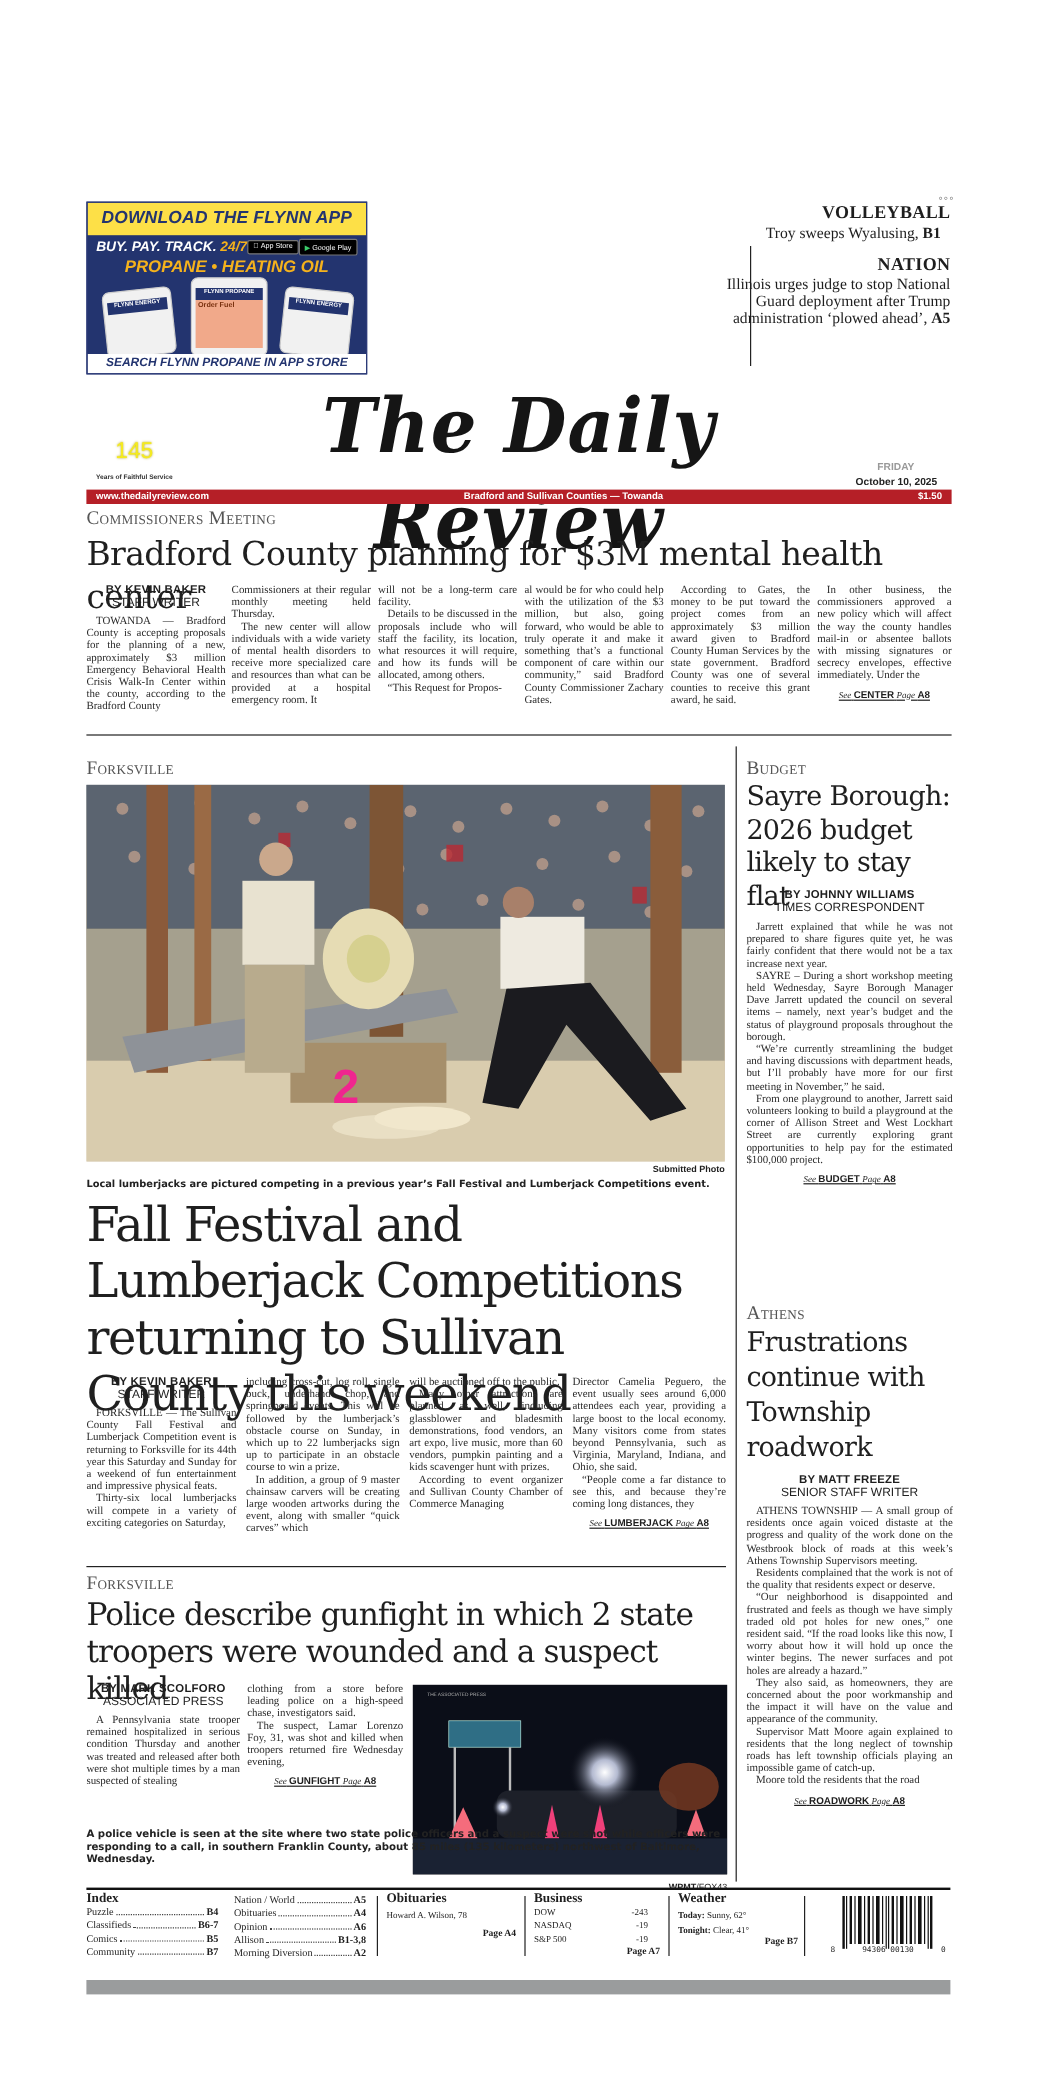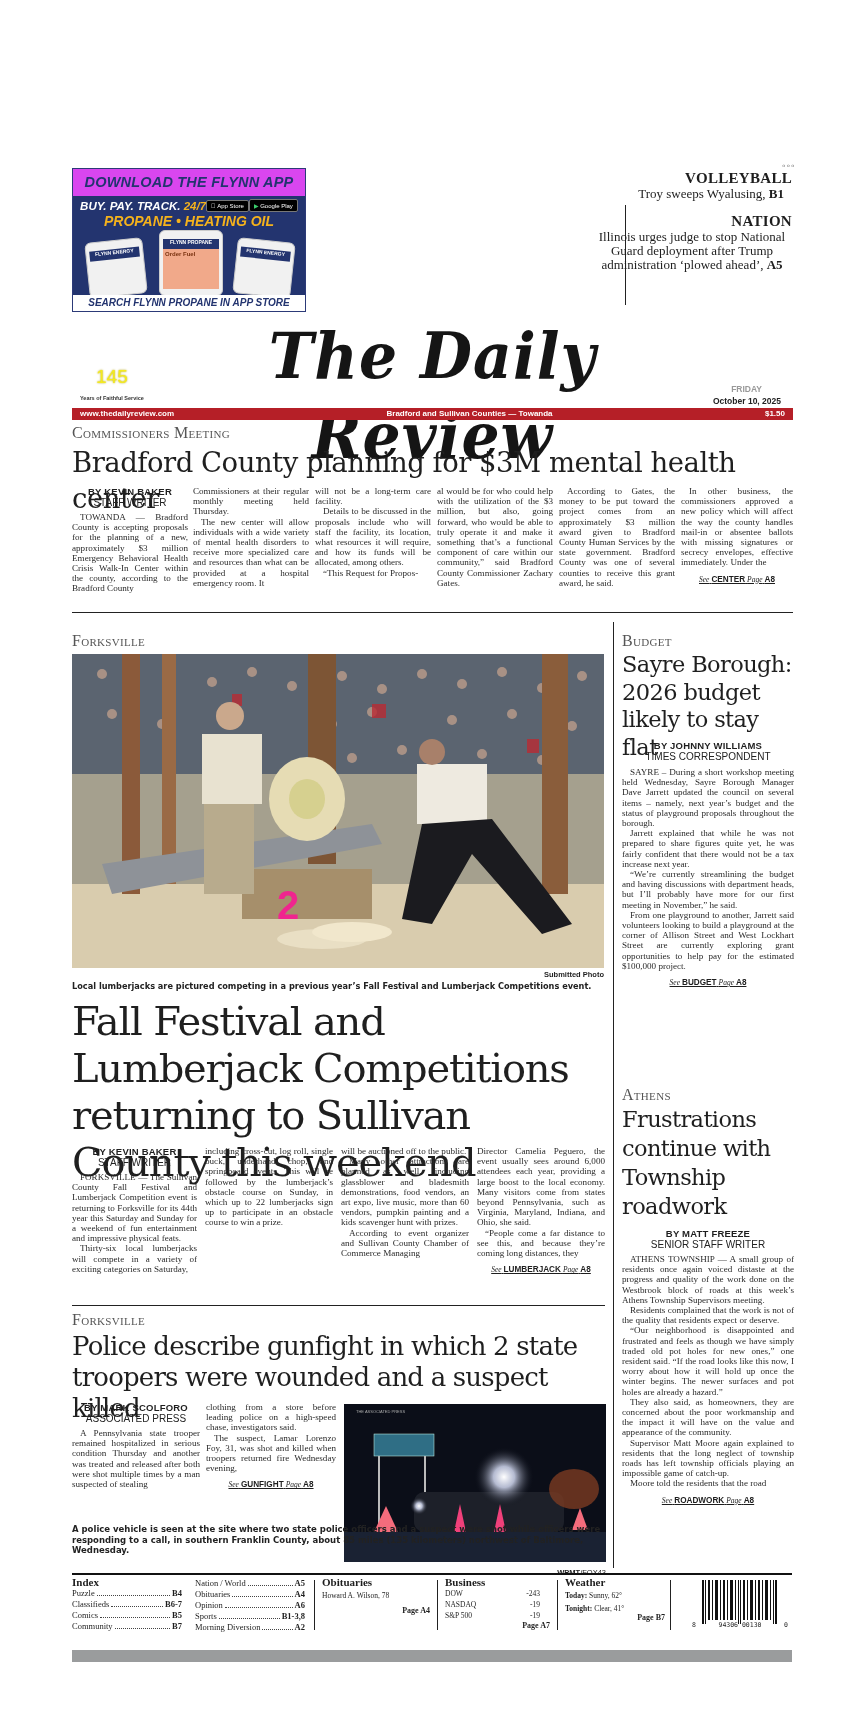--- a/index.html
+++ b/index.html
@@ -6,37 +6,37 @@
   html, body { width: 864px; height: 1728px; background: #ffffff; overflow: hidden; }
   body { position: relative; font-family: "Liberation Serif", serif; color: #1e1e1e; }
 
   .abs { position: absolute; }
 
   
   .dots { left: 782px; top: 160px; font-size: 10px; letter-spacing: 1px; color: #555; font-family: "Liberation Sans", sans-serif; }
 
   
   .ad { left: 72px; top: 168px; width: 234px; height: 144px; border: 1px solid #2c3a78; background: #23346f; overflow: hidden; }
-  .ad-top { background: #d946ef; height: 27px; text-align: center; color: #23346f; font-family: "Liberation Sans", sans-serif; font-weight: 900; font-style: italic; font-size: 14.5px; line-height: 27px; letter-spacing: 0.2px; }
+  .ad-top { background: #fde047; height: 27px; text-align: center; color: #23346f; font-family: "Liberation Sans", sans-serif; font-weight: 900; font-style: italic; font-size: 14.5px; line-height: 27px; letter-spacing: 0.2px; }
   .ad-row { display: flex; align-items: center; justify-content: center; gap: 0; padding-top: 3px; }
   .ad-buy { color: #fff; font-family: "Liberation Sans", sans-serif; font-style: italic; font-weight: 900; font-size: 11.5px; }
   .ad-buy span { color: #f5b21c; }
   .store-badge { background: #000; color: #fff; font-family: "Liberation Sans", sans-serif; font-size: 6px; padding: 2px 4px; border-radius: 2px; border: 1px solid #777; }
   .ad-prod { color: #f5b21c; text-align: center; font-family: "Liberation Sans", sans-serif; font-weight: 900; font-style: italic; font-size: 14px; line-height: 18px; }
   .ad-phones { position: relative; height: 66px; }
   .phone { position: absolute; background: #f1f1f1; border-radius: 6px; border: 1px solid #ccc; }
   .phone .bar { background: #23346f; height: 10px; margin: 8px 3px 0; color: #fff; font-size: 5px; text-align: center; font-family: "Liberation Sans", sans-serif; font-weight: bold; }
   .phone .order { background: #f1a98a; margin: 0 3px; height: 40px; font-size: 6px; color: #7a3210; font-weight: bold; padding: 2px; font-family: "Liberation Sans", sans-serif; }
   .ad-search { position: absolute; left: 0; bottom: 0; width: 100%; height: 16px; background: #fff; color: #23346f; text-align: center; font-family: "Liberation Sans", sans-serif; font-weight: 900; font-style: italic; font-size: 10px; line-height: 16px; }
 
   
   .teaser-rule { left: 625px; top: 205px; width: 1px; height: 100px; background: #222; }
   .teaser { right: 72px; text-align: right; }
   .teaser h3 { font-family: "Liberation Serif", serif; font-weight: bold; font-size: 15px; letter-spacing: 0.3px; }
-  .teaser p { font-size: 13px; line-height: 14px; text-align: center; }
+  .teaser p { font-size: 13px; line-height: 14px; }
   .t-vb { top: 170px; width: 220px; }
   .t-vb p { text-align: right; padding-right: 8px; }
   .t-nat { top: 213px; width: 230px; }
   .t-nat p { padding-left: 30px; }
 
   
   .masthead { left: 160px; top: 318px; width: 545px; height: 76px; font-family: "DejaVu Serif", serif; font-weight: bold; font-size: 60px; line-height: 76px; letter-spacing: 1px; color: #151515; text-align: center; font-style: italic; transform: scaleY(1.05); }
   .years-num { left: 96px; top: 366px; color: #f4ea20; font-family: "Liberation Sans", sans-serif; font-weight: 400; font-size: 19px; text-shadow: 0 0 2px #b0a000; }
   .years-txt { left: 80px; top: 395px; font-family: "Liberation Sans", sans-serif; font-weight: bold; font-size: 5.5px; color: #333; }
   .date-day { right: 102px; top: 384px; font-family: "Liberation Sans", sans-serif; font-weight: bold; font-size: 8.5px; color: #999; }
@@ -232,20 +232,21 @@
     <b>BY KEVIN BAKER</b>
       <span>STAFF WRITER</span>
   </div>
   <div class="col">
       <p>FORKSVILLE — The Sullivan County Fall Festival and Lumberjack Competition event is returning to Forksville for its 44th year this Saturday and Sunday for a weekend of fun entertainment and impressive physical feats.</p>
       <p>Thirty-six local lumberjacks will compete in a variety of exciting categories on Saturday,</p>
     </div>
 </div>
 <div class="abs col" style="left:205px; top:1146px; width:128px;">
   <p style="text-indent:0">including cross-cut, log roll, single buck, underhand chop, and springboard events. This will be followed by the lumberjack’s obstacle course on Sunday, in which up to 22 lumberjacks sign up to participate in an obstacle course to win a prize.</p>
+    <p>In addition, a group of 9 master chainsaw carvers will be creating large wooden artworks during the event, along with smaller “quick carves” which</p>
 </div>
 <div class="abs col" style="left:341px; top:1146px; width:128px;">
   <p style="text-indent:0">will be auctioned off to the public.</p>
     <p>Many other attractions are planned as well, including glassblower and bladesmith demonstrations, food vendors, an art expo, live music, more than 60 vendors, pumpkin painting and a kids scavenger hunt with prizes.</p>
     <p>According to event organizer and Sullivan County Chamber of Commerce Managing</p>
 </div>
 <div class="abs" style="left:477px; top:1146px; width:128px;">
   <div class="col">
       <p style="text-indent:0">Director Camelia Peguero, the event usually sees around 6,000 attendees each year, providing a large boost to the local economy. Many visitors come from states beyond Pennsylvania, such as Virginia, Maryland, Indiana, and Ohio, she said.</p>
       <p>“People come a far distance to see this, and because they’re coming long distances, they</p>
@@ -310,22 +311,22 @@
 <div class="abs rule-v" style="left:613px; top:622px; height:946px;"></div>
 
 <div class="abs kicker" style="left:622px; top:632px;">Budget</div>
 <div class="abs hl" style="left:622px; top:651px; width:175px; font-size:22.5px; line-height:27.5px; letter-spacing:-0.6px;">Sayre Borough: 2026 budget likely to stay flat</div>
 <div class="abs" style="left:622px; top:740px; width:172px;">
   <div class="byline" style="margin-bottom:5px;">
     <b>BY JOHNNY WILLIAMS</b>
       <span>TIMES CORRESPONDENT</span>
   </div>
   <div class="col">
+    <p>Jarrett explained that while he was not prepared to share figures quite yet, he was fairly confident that there would not be a tax increase next year.</p>
     <p>SAYRE – During a short workshop meeting held Wednesday, Sayre Borough Manager Dave Jarrett updated the council on several items – namely, next year’s budget and the status of playground proposals throughout the borough.</p>
-    <p>Jarrett explained that while he was not prepared to share figures quite yet, he was fairly confident that there would not be a tax increase next year.</p>
     <p>“We’re currently streamlining the budget and having discussions with department heads, but I’ll probably have more for our first meeting in November,” he said.</p>
     <p>From one playground to another, Jarrett said volunteers looking to build a playground at the corner of Allison Street and West Lockhart Street are currently exploring grant opportunities to help pay for the estimated $100,000 project.</p>
   </div>
   <div class="jump">
     <i>See</i> <b>BUDGET</b> <i>Page</i> <b>A8</b>
   </div>
 </div>
 
 <div class="abs kicker" style="left:622px; top:1086px;">Athens</div>
 <div class="abs hl" style="left:622px; top:1105px; width:175px; font-size:22.5px; line-height:29px; letter-spacing:-0.6px;">Frustrations continue with Township roadwork</div>
@@ -382,21 +383,21 @@
       <span>Obituaries</span>
       <span class="dots-fill"></span>
       <b>A4</b>
     </div>
   <div class="ft-row">
       <span>Opinion</span>
       <span class="dots-fill"></span>
       <b>A6</b>
     </div>
   <div class="ft-row">
-      <span>Sports</span>
+      <span>Allison</span>
       <span class="dots-fill"></span>
       <b>B1-3,8</b>
     </div>
   <div class="ft-row">
       <span>Morning Diversion</span>
       <span class="dots-fill"></span>
       <b>A2</b>
     </div>
 </div>
 

